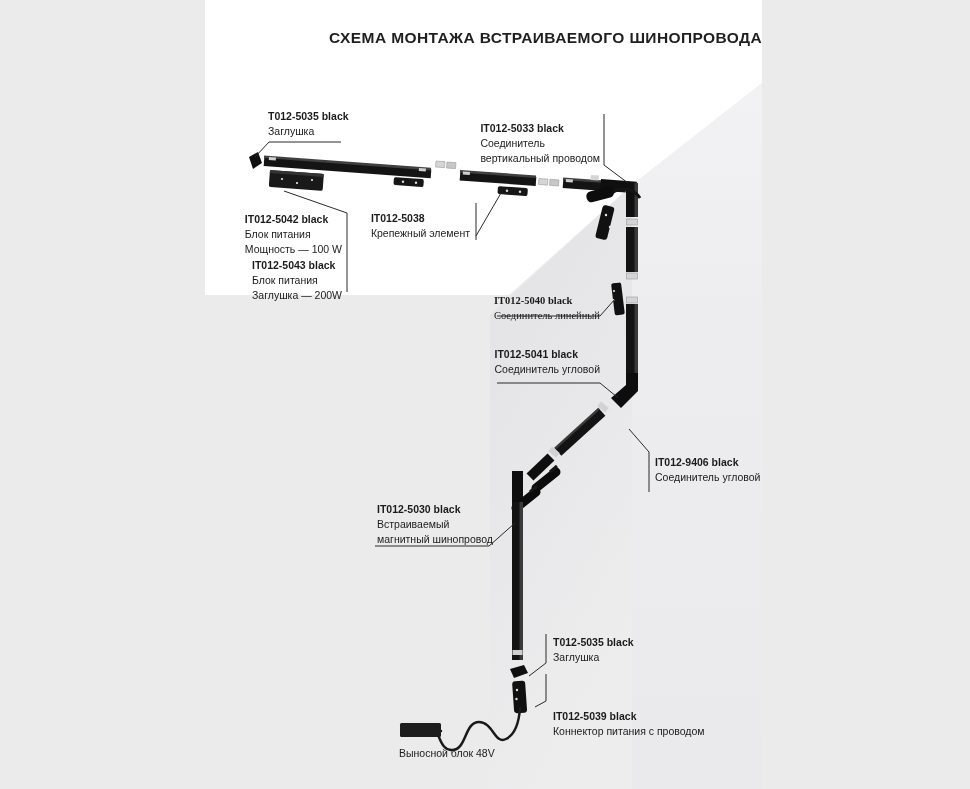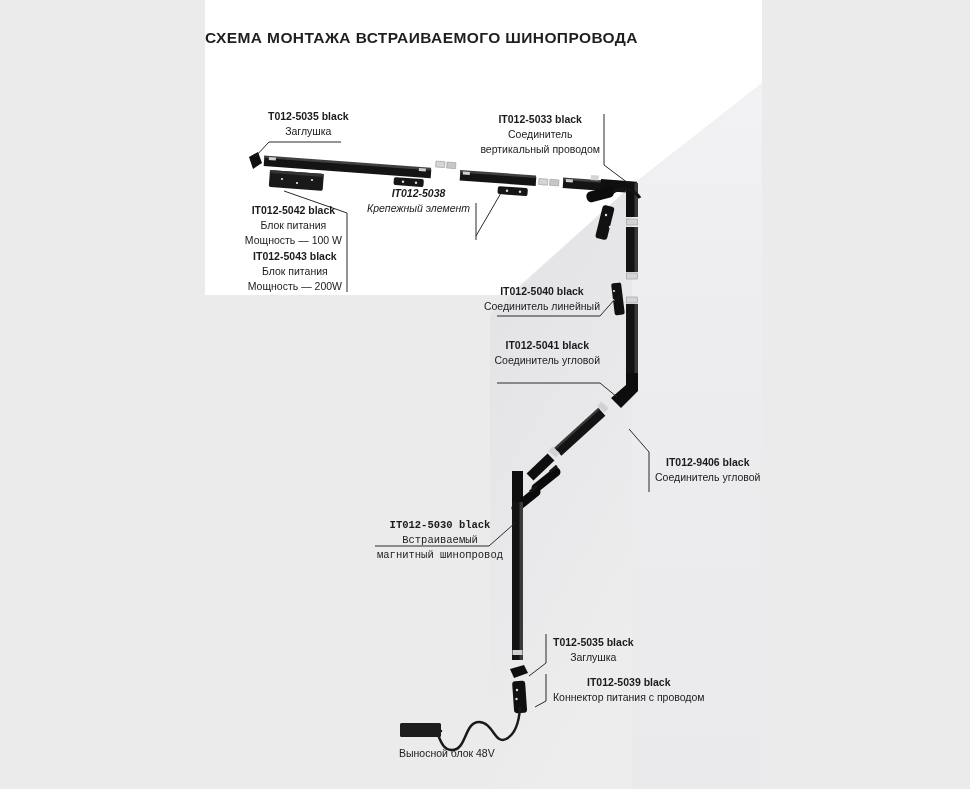--- a/index.html
+++ b/index.html
@@ -1,23 +1,23 @@
 <!DOCTYPE html>
 <html><head>
 <meta charset="utf-8">
 <style>
   html,body{margin:0;padding:0;background:#ebebeb;}
   #scene{position:relative;width:970px;height:789px;margin:0 auto;background:#ebebeb;
          font-family:"Liberation Sans",sans-serif;color:#1b1b1b;overflow:hidden;}
   #gfx{position:absolute;left:0;top:0;}
-  .title{position:absolute;left:205px;top:27px;width:557px;text-align:left;
+  .title{position:absolute;left:205px;top:27px;width:557px;text-align:right;
          font-size:15.5px;line-height:21px;font-weight:600;letter-spacing:.4px;color:#1f1f1f;}
-  .lbl{position:absolute;font-size:10.5px;line-height:15px;white-space:nowrap;color:#1b1b1b;text-align:center;}
+  .lbl{position:absolute;font-size:10.5px;line-height:15px;white-space:nowrap;color:#1b1b1b;}
   .lbl .code{font-weight:700;}
-  .lbl.r{text-align:center;}
+  .lbl.r{text-align:left;margin-top:9px;}
 </style>
 </head>
 <body>
 
 <div id="scene">
 
   <svg id="gfx" width="970" height="789" viewBox="0 0 970 789">
     <defs>
       <linearGradient id="gRight" x1="0" y1="0" x2="0" y2="1">
         <stop offset="0" stop-color="#f2f2f4"></stop>
@@ -144,55 +144,55 @@
 
   <div class="lbl r" style="right:628px;top:203px;">
     <div class="code">IT012-5042 black</div>
     <div>Блок питания</div>
     <div>Мощность — 100 W</div>
   </div>
 
   <div class="lbl r" style="right:628px;top:249px;">
     <div class="code">IT012-5043 black</div>
     <div>Блок питания</div>
-    <div>Мощность — 200W</div>
+    <div>Заглушка — 200W</div>
   </div>
 
-  <div class="lbl r" style="right:500px;top:186px;font-style:italic;">
+  <div class="lbl r" style="right:500px;top:202px;">
     <div class="code">IT012-5038</div>
     <div>Крепежный элемент</div>
   </div>
 
-  <div class="lbl r" style="right:370px;top:284px;">
+  <div class="lbl r" style="right:370px;top:284px;font-family:Liberation Serif, serif;">
     <div class="code">IT012-5040 black</div>
     <div>Соединитель линейный</div>
   </div>
 
   <div class="lbl r" style="right:370px;top:338px;">
     <div class="code">IT012-5041 black</div>
     <div>Соединитель угловой</div>
   </div>
 
   <div class="lbl" style="left:655px;top:455px;">
     <div class="code">IT012-9406 black</div>
     <div>Соединитель угловой</div>
   </div>
 
-  <div class="lbl" style="left:377px;top:518px;font-family:Liberation Mono, monospace;">
+  <div class="lbl" style="left:377px;top:502px;">
     <div class="code">IT012-5030 black</div>
     <div>Встраиваемый</div>
     <div>магнитный шинопровод</div>
   </div>
 
   <div class="lbl" style="left:553px;top:635px;">
     <div class="code">T012-5035 black</div>
     <div>Заглушка</div>
   </div>
 
-  <div class="lbl" style="left:553px;top:675px;">
+  <div class="lbl" style="left:553px;top:709px;">
     <div class="code">IT012-5039 black</div>
     <div>Коннектор питания с проводом</div>
   </div>
 
   <div class="lbl" style="left:399px;top:706px;margin-top:40px;">
     <div>Выносной блок 48V</div>
   </div>
 
 </div>
 

